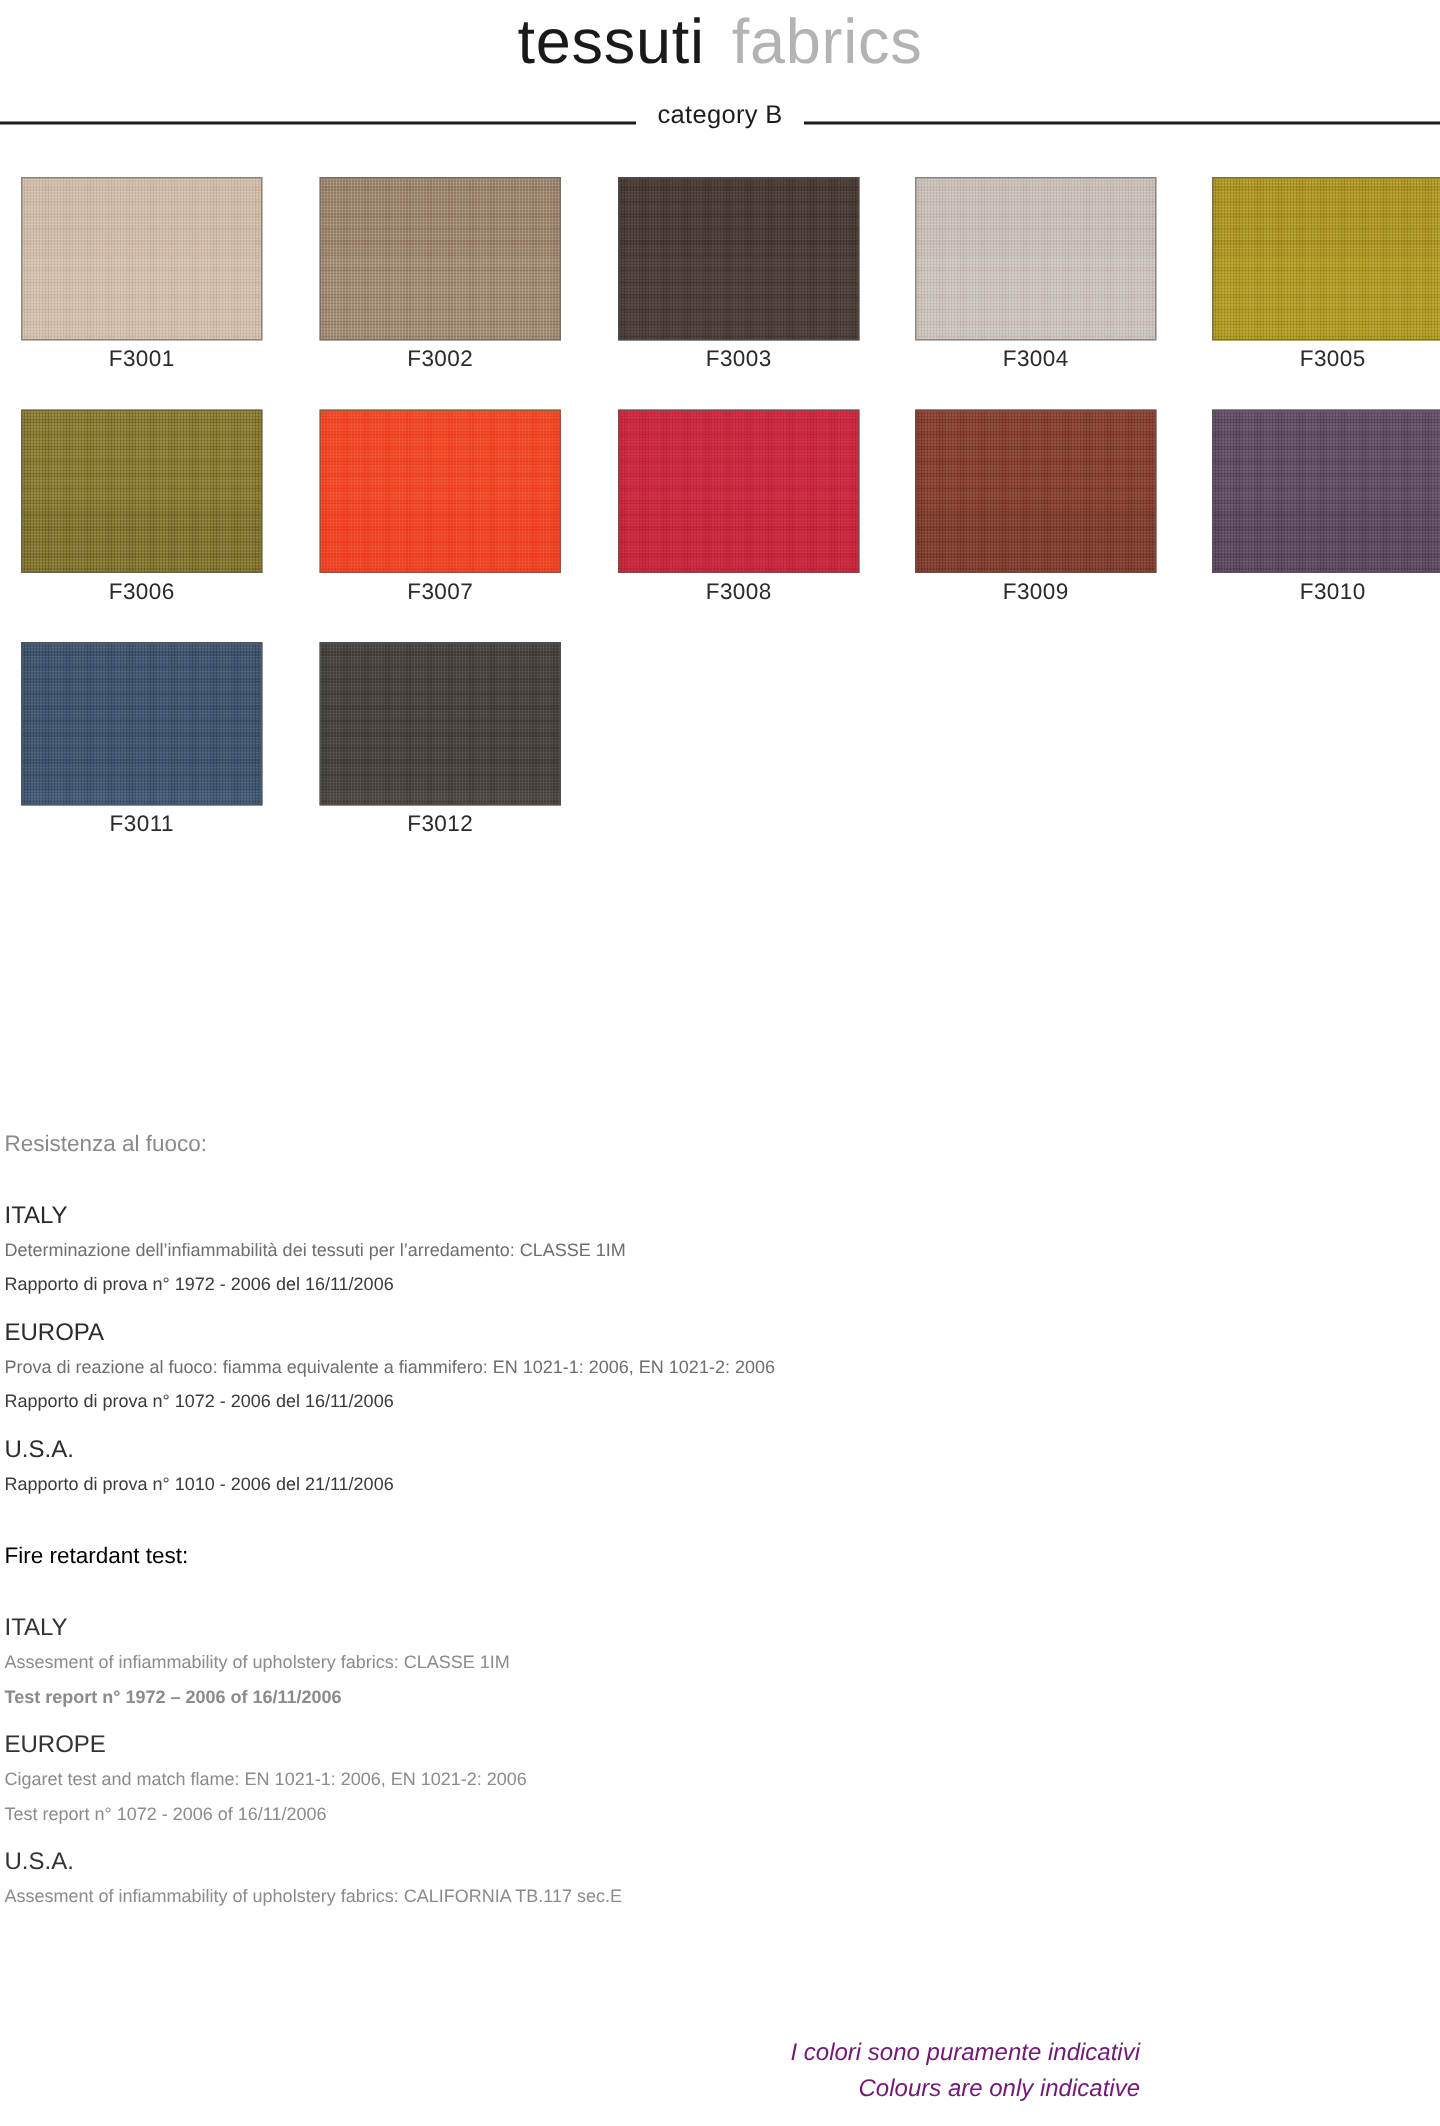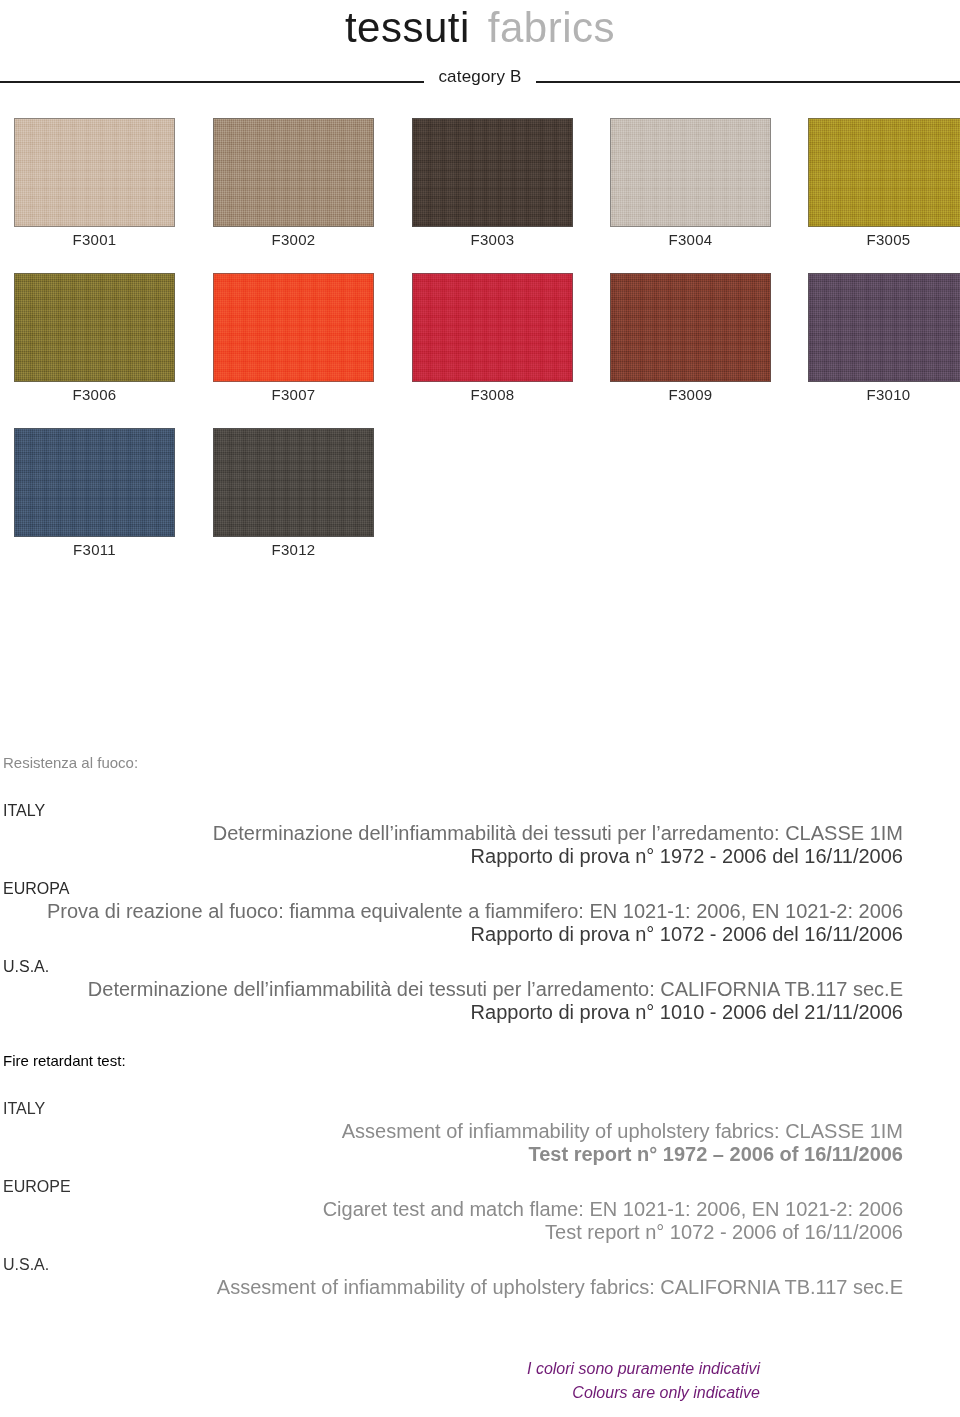--- a/index.html
+++ b/index.html
@@ -80,21 +80,21 @@
     text-align:center;
     font-size:15px;color:#2b2b2b;
     letter-spacing:.3px;
     white-space:nowrap;
   }
 
   
   .body-text{position:absolute;left:3px;top:752px;width:900px;}
   .lead{font-size:15px;color:#8a8a8a;line-height:21px;margin:0 0 26px 0;}
   .hdg{font-size:16px;color:#2b2b2b;line-height:23px;margin:0;}
-  .ln{font-size:20px;color:#6e6e6e;line-height:23px;margin:0;text-align:right;}
+  .ln{font-size:12px;color:#6e6e6e;line-height:23px;margin:0;}
   .ln.dark{color:#3a3a3a;}
   .ln.bold{color:#1e1e1e;font-weight:bold;}
   .gap{height:9px;}
   .sec-gap{height:26px;}
 
   .en .lead{color:#000000;}
   .en .hdg{color:#333;}
   .en .ln{color:#8b8b8b;}
 
   
@@ -184,21 +184,20 @@
         <p class="lead">Resistenza al fuoco:</p>
         <p class="hdg">ITALY</p>
         <p class="ln">Determinazione dell’infiammabilità dei tessuti per l’arredamento: CLASSE 1IM</p>
         <p class="ln dark">Rapporto di prova n° 1972 - 2006 del 16/11/2006</p>
         <div class="gap"></div>
         <p class="hdg">EUROPA</p>
         <p class="ln">Prova di reazione al fuoco: fiamma equivalente a fiammifero: EN 1021-1: 2006, EN 1021-2: 2006</p>
         <p class="ln dark">Rapporto di prova n° 1072 - 2006 del 16/11/2006</p>
         <div class="gap"></div>
         <p class="hdg">U.S.A.</p>
-        <p class="ln">Determinazione dell’infiammabilità dei tessuti per l’arredamento: CALIFORNIA TB.117 sec.E</p>
         <p class="ln dark">Rapporto di prova n° 1010 - 2006 del 21/11/2006</p>
       </div>
     <div class="sec-gap"></div>
     <div class="en en-sec" id="en-sec">
         <p class="lead">Fire retardant test:</p>
         <p class="hdg">ITALY</p>
         <p class="ln">Assesment of infiammability of upholstery fabrics: CLASSE 1IM</p>
         <p class="ln bold">Test report n° 1972 – 2006 of 16/11/2006</p>
         <div class="gap"></div>
         <p class="hdg">EUROPE</p>

